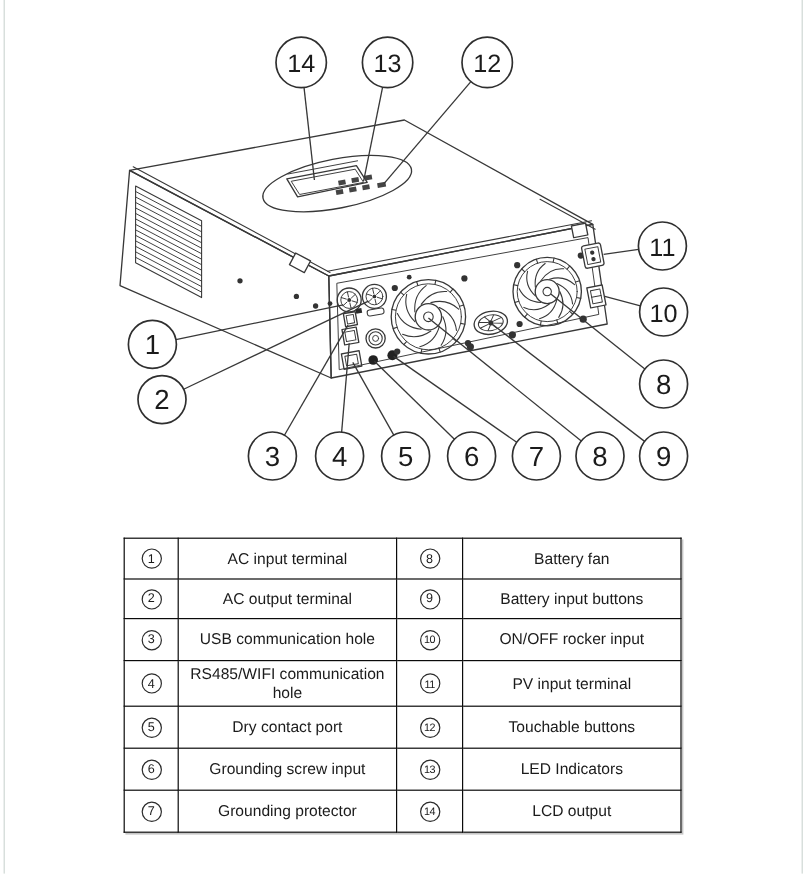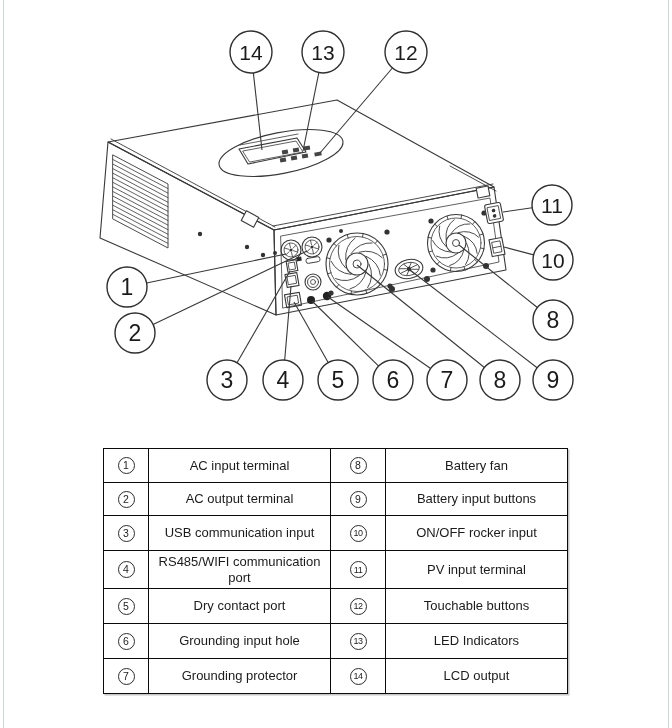--- a/index.html
+++ b/index.html
@@ -365,39 +365,39 @@
       <td>Battery fan</td>
     </tr>
     <tr style="height:33px">
       <td><span class="circled">2</span></td>
       <td>AC output terminal</td>
       <td><span class="circled">9</span></td>
       <td>Battery input buttons</td>
     </tr>
     <tr style="height:35px">
       <td><span class="circled">3</span></td>
-      <td>USB communication input</td>
+      <td>USB communication hole</td>
       <td><span class="circled two">10</span></td>
       <td>ON/OFF rocker input</td>
     </tr>
     <tr style="height:38px">
       <td><span class="circled">4</span></td>
-      <td>RS485/WIFI communication port</td>
+      <td>RS485/WIFI communication hole</td>
       <td><span class="circled two">11</span></td>
       <td>PV input terminal</td>
     </tr>
     <tr style="height:35px">
       <td><span class="circled">5</span></td>
       <td>Dry contact port</td>
       <td><span class="circled two">12</span></td>
       <td>Touchable buttons</td>
     </tr>
     <tr style="height:35px">
       <td><span class="circled">6</span></td>
-      <td>Grounding input hole</td>
+      <td>Grounding screw input</td>
       <td><span class="circled two">13</span></td>
       <td>LED Indicators</td>
     </tr>
     <tr style="height:35px">
       <td><span class="circled">7</span></td>
       <td>Grounding protector</td>
       <td><span class="circled two">14</span></td>
       <td>LCD output</td>
     </tr>
   </tbody>

